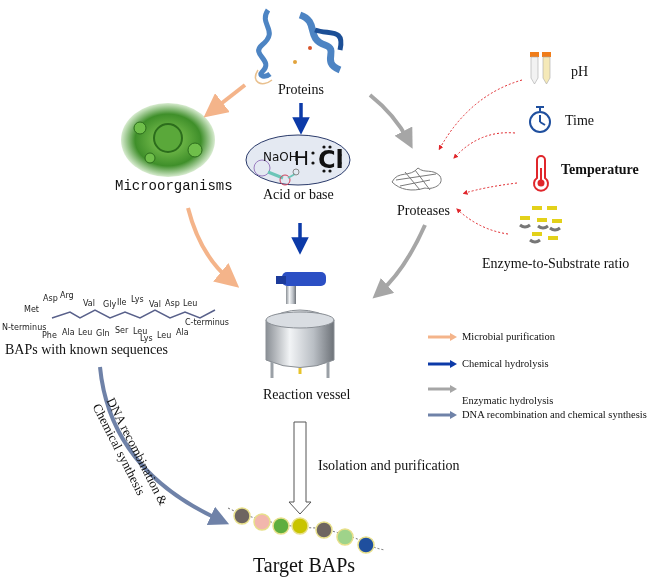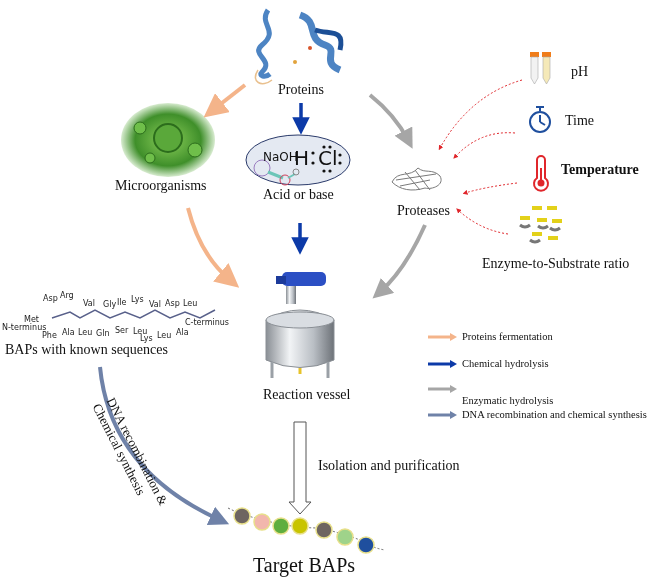--- a/index.html
+++ b/index.html
@@ -164,42 +164,42 @@
       <line x1="428" x2="450" y1="364" y2="364" stroke="#0c3aa8" stroke-width="3"></line>
       <path d="M450 360 L457 364 L450 368 Z" fill="#0c3aa8"></path>
       <line x1="428" x2="450" y1="389" y2="389" stroke="#a6a6a6" stroke-width="3"></line>
       <path d="M450 385 L457 389 L450 393 Z" fill="#a6a6a6"></path>
       <line x1="428" x2="450" y1="415" y2="415" stroke="#6f82a8" stroke-width="3"></line>
       <path d="M450 411 L457 415 L450 419 Z" fill="#6f82a8"></path>
     </g>
 </svg>
 
 <div class="lbl" style="left:278px; top:82px;">Proteins</div>
-<div class="lbl" style="left:115px; top:178px;">Microorganisms</div>
+<div class="lbl" style="left:115px; top:178px;font-family:Liberation Mono, monospace;">Microorganisms</div>
 <div class="lbl" style="left:263px; top:187px;">Acid or base</div>
 <div class="lbl" style="left:397px; top:203px;">Proteases</div>
 <div class="lbl" style="left:263px; top:387px;">Reaction vessel</div>
 <div class="lbl" style="left:5px; top:342px;">BAPs with known sequences</div>
 <div class="lbl" style="left:318px; top:458px;">Isolation and purification</div>
 <div class="lbl" style="left:253px; top:554px; font-size:20px;">Target BAPs</div>
 
 <div class="lbl" style="left:117px; top:395px; font-size:13px; transform-origin:0 0; transform:rotate(63deg);">DNA recombination &amp;</div>
 <div class="lbl" style="left:103px; top:401px; font-size:13px; transform-origin:0 0; transform:rotate(63deg);">Chemical synthesis</div>
 
 <div style="position:absolute; left:263px; top:150px; font-family:'DejaVu Sans',sans-serif; font-size:12px;">NaOH</div>
 <div style="position:absolute; left:294px; top:146px; font-family:'DejaVu Sans',sans-serif; font-size:20px;">H</div>
-<div style="position:absolute; left:318px; top:146px; font-family:'DejaVu Sans',sans-serif; font-size:20px;">Cl</div>
+<div style="position:absolute; left:318px; top:146px; font-family:'DejaVu Sans',sans-serif; font-size:24px;font-weight:bold;">Cl</div>
 
 <div class="lbl" style="left:571px; top:64px;">pH</div>
 <div class="lbl" style="left:565px; top:113px;">Time</div>
 <div class="lbl" style="left:561px; top:162px;font-weight:bold;">Temperature</div>
 <div class="lbl" style="left:482px; top:256px;">Enzyme-to-Substrate ratio</div>
 
 <div id="seq-layer">
-    <div class="seq" style="left: 24px; top: 315px;">Met</div>
+    <div class="seq" style="left: 24px; top: 305px;">Met</div>
     <div class="seq" style="left: 43px; top: 294px;">Asp</div>
     <div class="seq" style="left: 60px; top: 291px;">Arg</div>
     <div class="seq" style="left: 83px; top: 299px;">Val</div>
     <div class="seq" style="left: 103px; top: 300px;">Gly</div>
     <div class="seq" style="left: 117px; top: 298px;">Ile</div>
     <div class="seq" style="left: 131px; top: 295px;">Lys</div>
     <div class="seq" style="left: 149px; top: 300px;">Val</div>
     <div class="seq" style="left: 165px; top: 299px;">Asp</div>
     <div class="seq" style="left: 183px; top: 299px;">Leu</div>
     <div class="seq" style="left: 42px; top: 331px;">Phe</div>
@@ -208,16 +208,16 @@
     <div class="seq" style="left: 96px; top: 329px;">Gln</div>
     <div class="seq" style="left: 115px; top: 326px;">Ser</div>
     <div class="seq" style="left: 133px; top: 327px;">Leu</div>
     <div class="seq" style="left: 140px; top: 334px;">Lys</div>
     <div class="seq" style="left: 157px; top: 331px;">Leu</div>
     <div class="seq" style="left: 176px; top: 328px;">Ala</div>
   </div>
 <div class="seq" style="left:2px; top:323px;">N-terminus</div>
 <div class="seq" style="left:185px; top:318px;">C-terminus</div>
 
-<div class="leg" style="left:462px; top:331px;">Proteins fermentation</div>
+<div class="leg" style="left:462px; top:331px;">Microbial purification</div>
 <div class="leg" style="left:462px; top:358px;">Chemical hydrolysis</div>
 <div class="leg" style="left:462px; top:383px;margin-top:12px;">Enzymatic hydrolysis</div>
 <div class="leg" style="left:462px; top:409px;">DNA recombination and chemical synthesis</div>
 
 </body></html>

